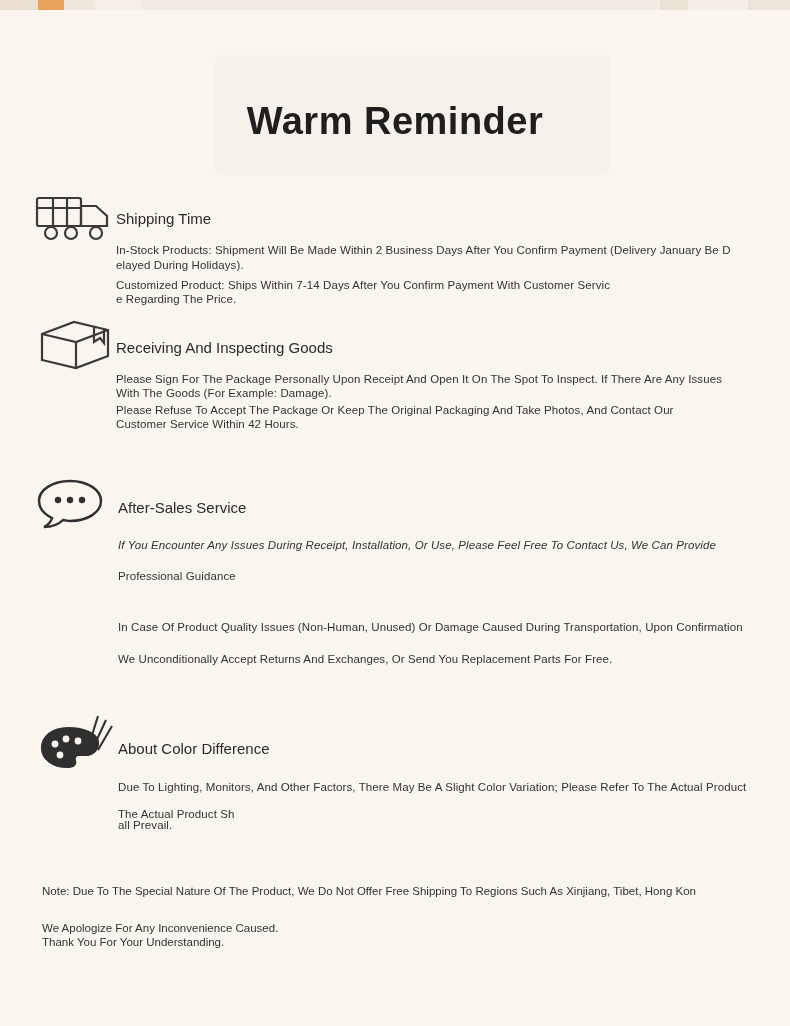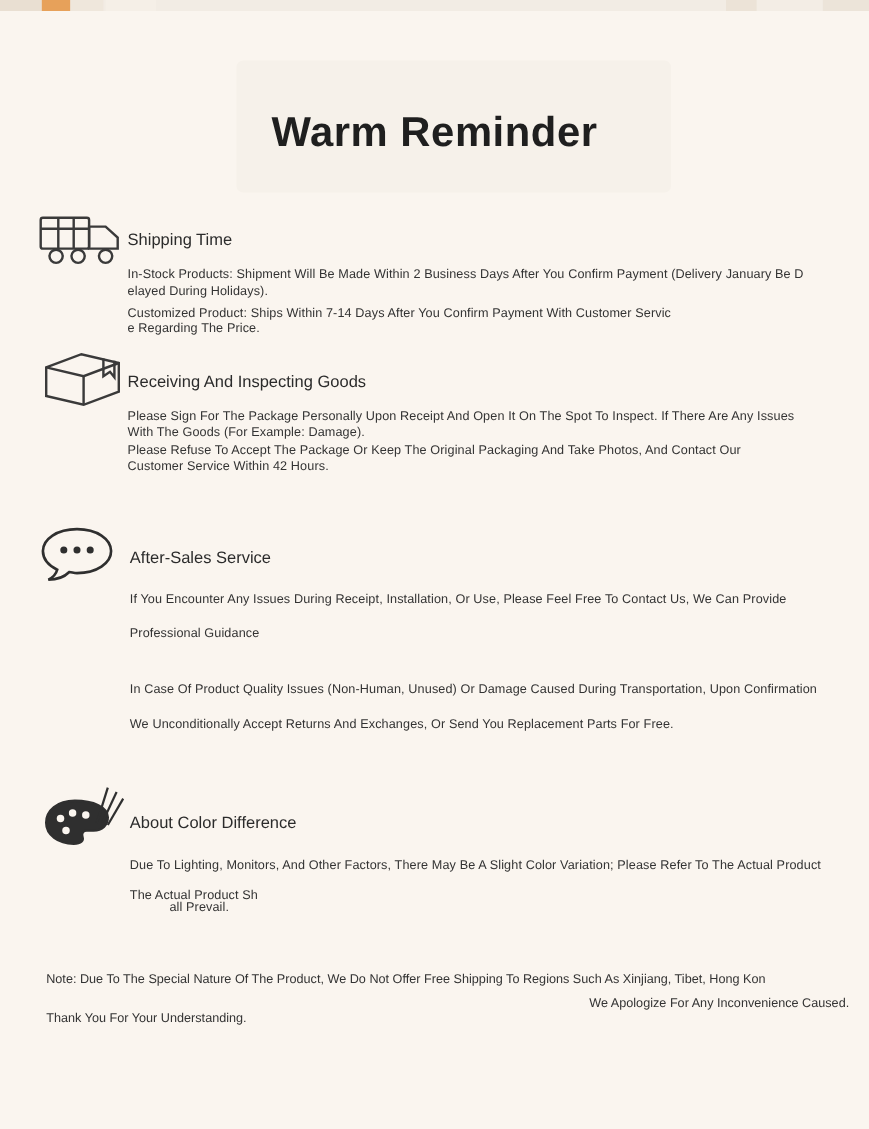--- a/index.html
+++ b/index.html
@@ -99,22 +99,21 @@
     left: 42px;
     top: 884px;
     width: 730px;
   }
   .note .nline {
     font-size: 11.5px;
     line-height: 14.5px;
     color: #333;
   }
   .note .nline.gap {
-    margin-top: 6px;
-    text-align: right;
+    margin-top: 22px;
   }
 </style>
 </head>
 <body>
 
 <div class="page">
 
   <div class="top-strip">
     <div class="seg seg-a"></div>
     <div class="seg seg-b"></div>
@@ -168,21 +167,21 @@
   <div class="section">
     <div class="icon" style="left:34px; top:475px;">
       <svg width="72" height="56" viewBox="0 0 72 56" fill="none" stroke="#2f2f2f" stroke-width="2.4">
         <path d="M36 6 C18 6 5 15 5 26 C5 33 10 39 18 43 C17 47 14 50 10 52 C18 52 25 49 29 45 C31 45 33 46 36 46 C54 46 67 37 67 26 C67 15 54 6 36 6 Z"></path>
         <circle cx="24" cy="25" r="3.2" fill="#2f2f2f" stroke="none"></circle>
         <circle cx="36" cy="25" r="3.2" fill="#2f2f2f" stroke="none"></circle>
         <circle cx="48" cy="25" r="3.2" fill="#2f2f2f" stroke="none"></circle>
       </svg>
     </div>
     <div class="sec-heading" style="left:118px; top:499px;">After-Sales Service</div>
-    <div class="sec-line wide" style="left:118px; top:537px;">If You Encounter Any Issues During Receipt, Installation, Or Use, Please Feel Free To Contact Us, We Can Provide</div>
+    <div class="sec-line wide" style="left:118px; top:537px;font-style:italic;">If You Encounter Any Issues During Receipt, Installation, Or Use, Please Feel Free To Contact Us, We Can Provide</div>
     <div class="sec-line wide" style="left:118px; top:568px;">Professional Guidance</div>
     <div class="sec-line wide" style="left:118px; top:619px;">In Case Of Product Quality Issues (Non-Human, Unused) Or Damage Caused During Transportation, Upon Confirmation</div>
     <div class="sec-line wide" style="left:118px; top:651px;">We Unconditionally Accept Returns And Exchanges, Or Send You Replacement Parts For Free.</div>
   </div>
 
   <div class="section">
     <div class="icon" style="left:38px; top:706px;">
       <svg width="78" height="64" viewBox="0 0 78 64" fill="none" stroke="#2f2f2f" stroke-width="2.2">
         <path d="M30 22 C14 22 4 31 4 42 C4 53 15 61 29 61 C36 61 38 58 37 55 C36 52 37 49 41 49 L47 49 C55 49 60 44 60 37 C60 28 47 22 30 22 Z" fill="#2f2f2f" stroke="#2f2f2f"></path>
         <circle cx="17" cy="38" r="3.4" fill="#faf5ef" stroke="none"></circle>
@@ -190,21 +189,21 @@
         <circle cx="40" cy="35" r="3.4" fill="#faf5ef" stroke="none"></circle>
         <circle cx="22" cy="49" r="3.4" fill="#faf5ef" stroke="none"></circle>
         <path d="M50 42 L60 10" stroke="#2f2f2f" stroke-width="2"></path>
         <path d="M55 42 L68 14" stroke="#2f2f2f" stroke-width="2"></path>
         <path d="M60 44 L74 20" stroke="#2f2f2f" stroke-width="2"></path>
       </svg>
     </div>
     <div class="sec-heading" style="left:118px; top:740px;">About Color Difference</div>
     <div class="sec-line wide" style="left:118px; top:779px;">Due To Lighting, Monitors, And Other Factors, There May Be A Slight Color Variation; Please Refer To The Actual Product</div>
     <div class="sec-line wide" style="left:118px; top:806px;">The Actual Product Sh</div>
-    <div class="sec-line wide" style="left:118px; top:817px;margin-left:36px;">all Prevail.</div>
+    <div class="sec-line wide" style="left:118px; top:817px;">all Prevail.</div>
   </div>
 
   <div class="note">
     <div class="nline">Note: Due To The Special Nature Of The Product, We Do Not Offer Free Shipping To Regions Such As Xinjiang, Tibet, Hong Kon</div>
     <div class="nline gap">We Apologize For Any Inconvenience Caused.</div>
     <div class="nline">Thank You For Your Understanding.</div>
   </div>
 
 </div>
 

